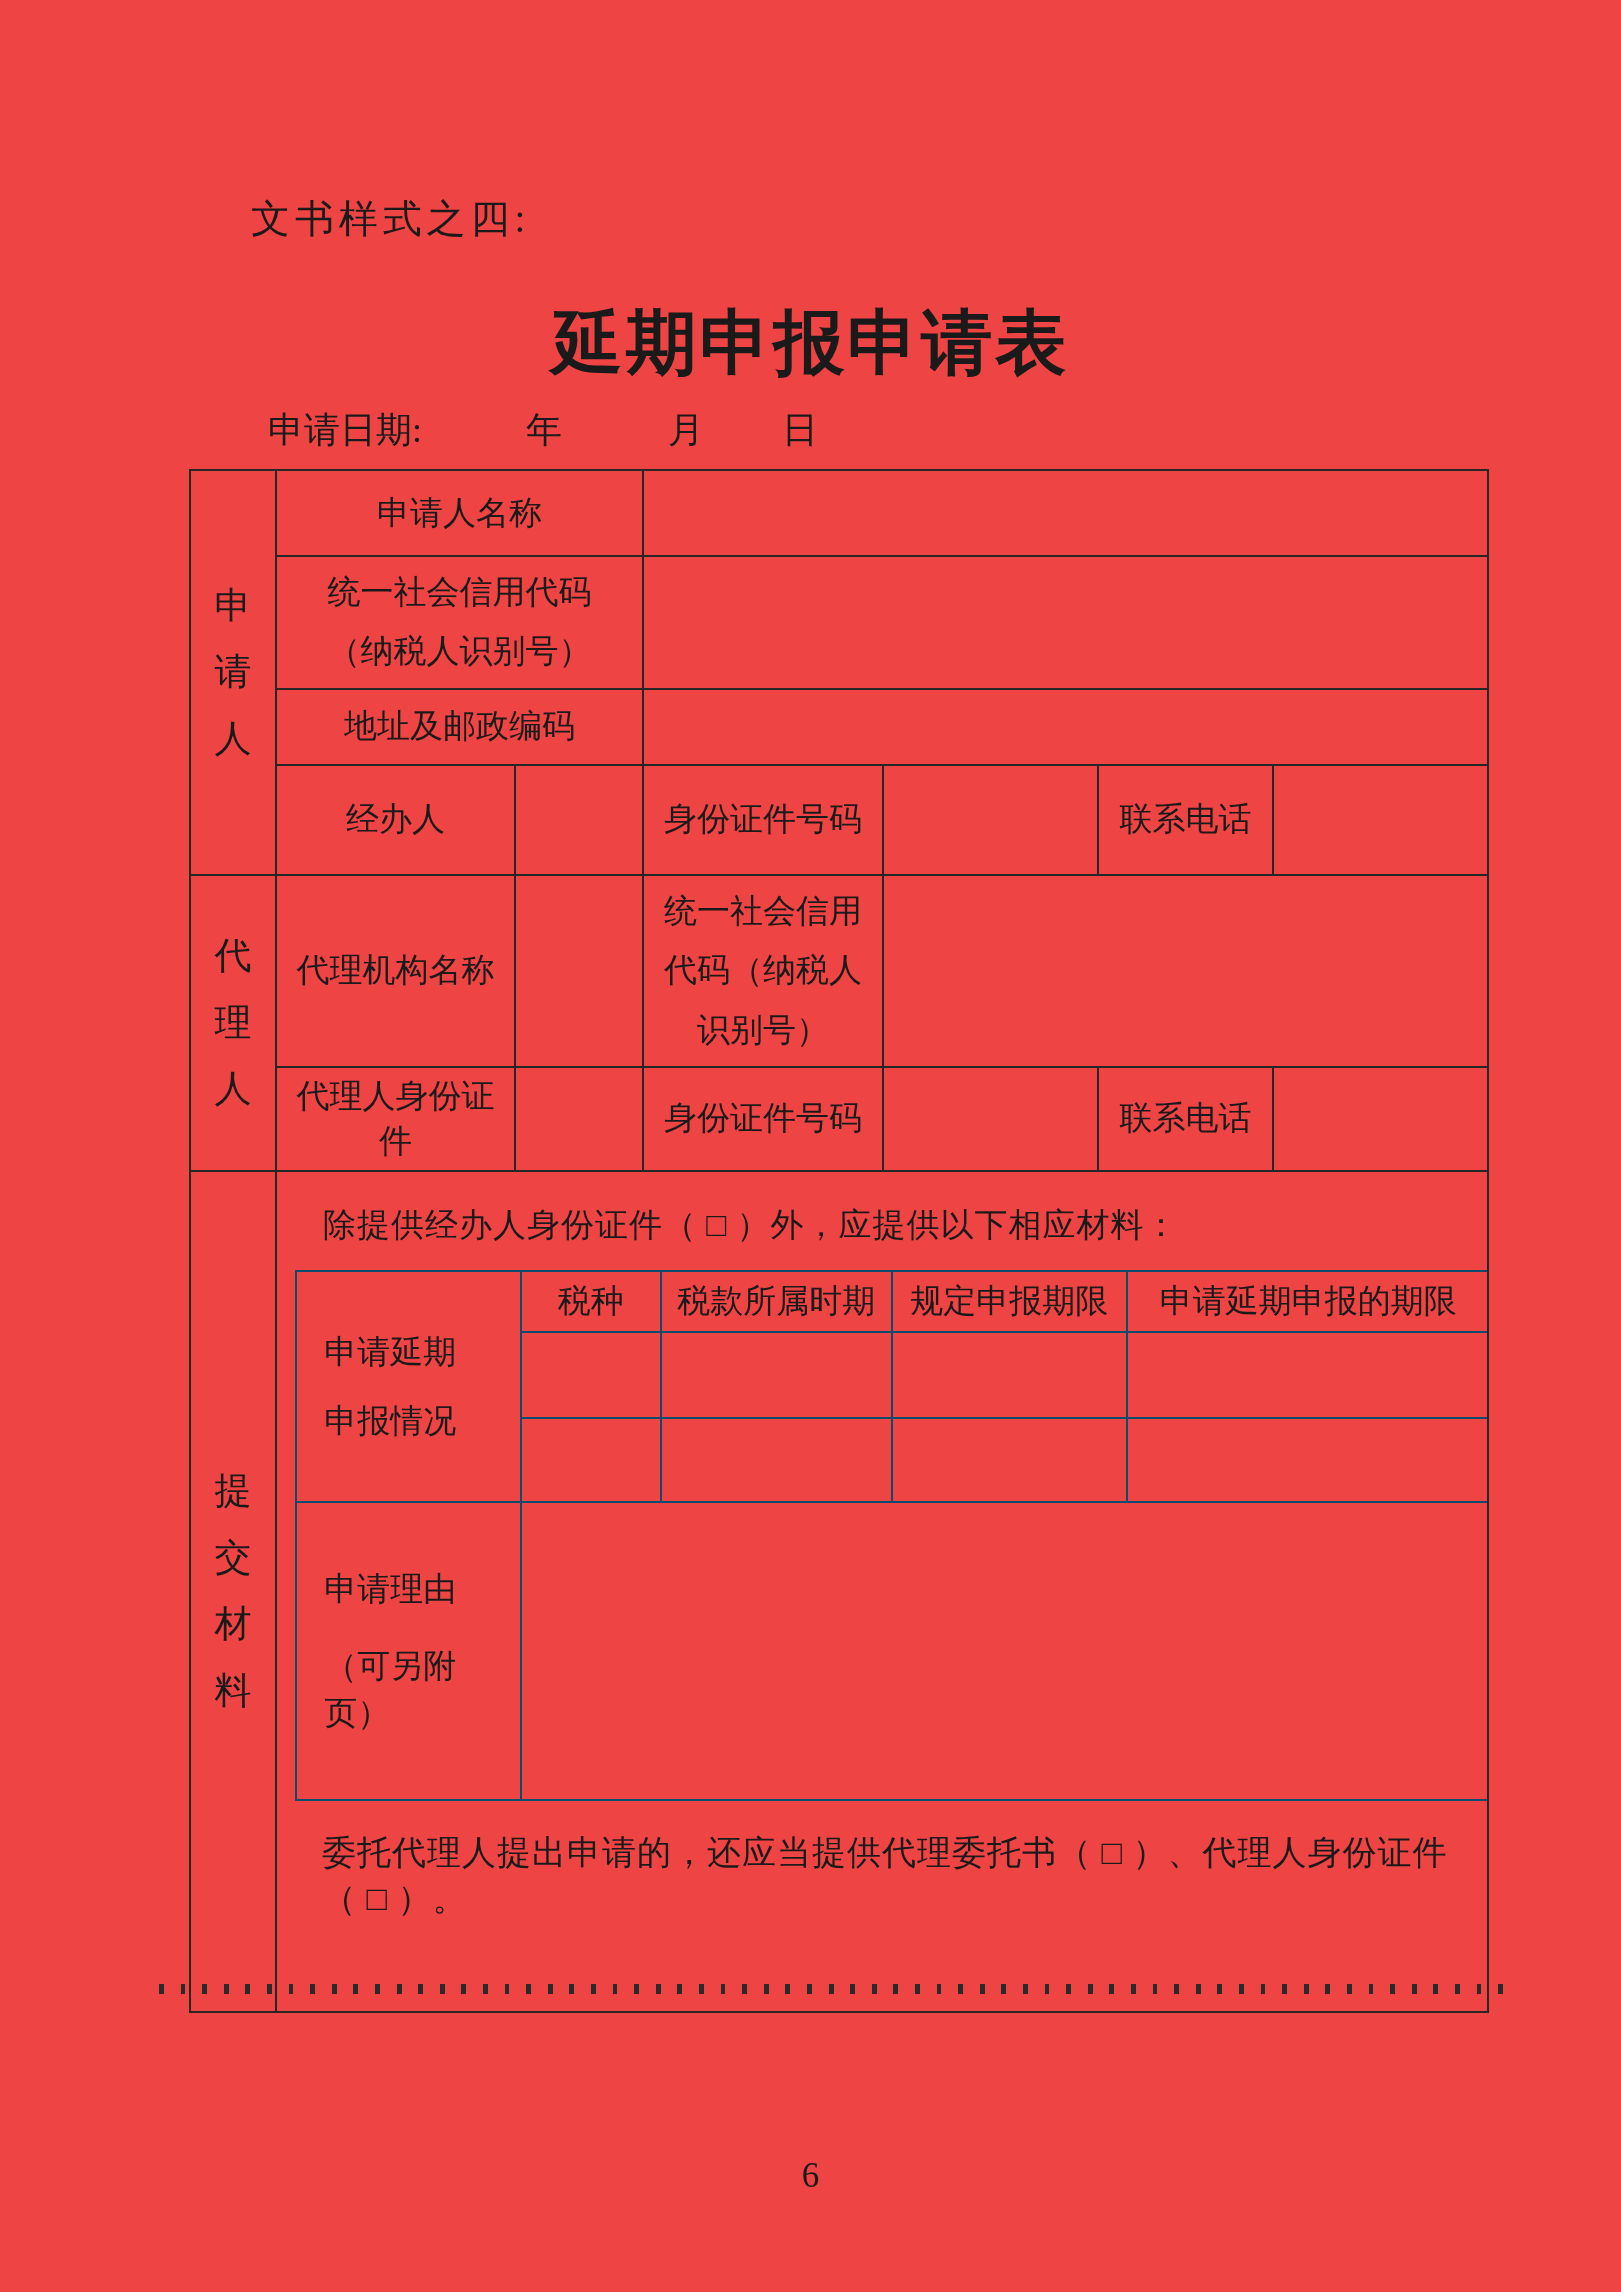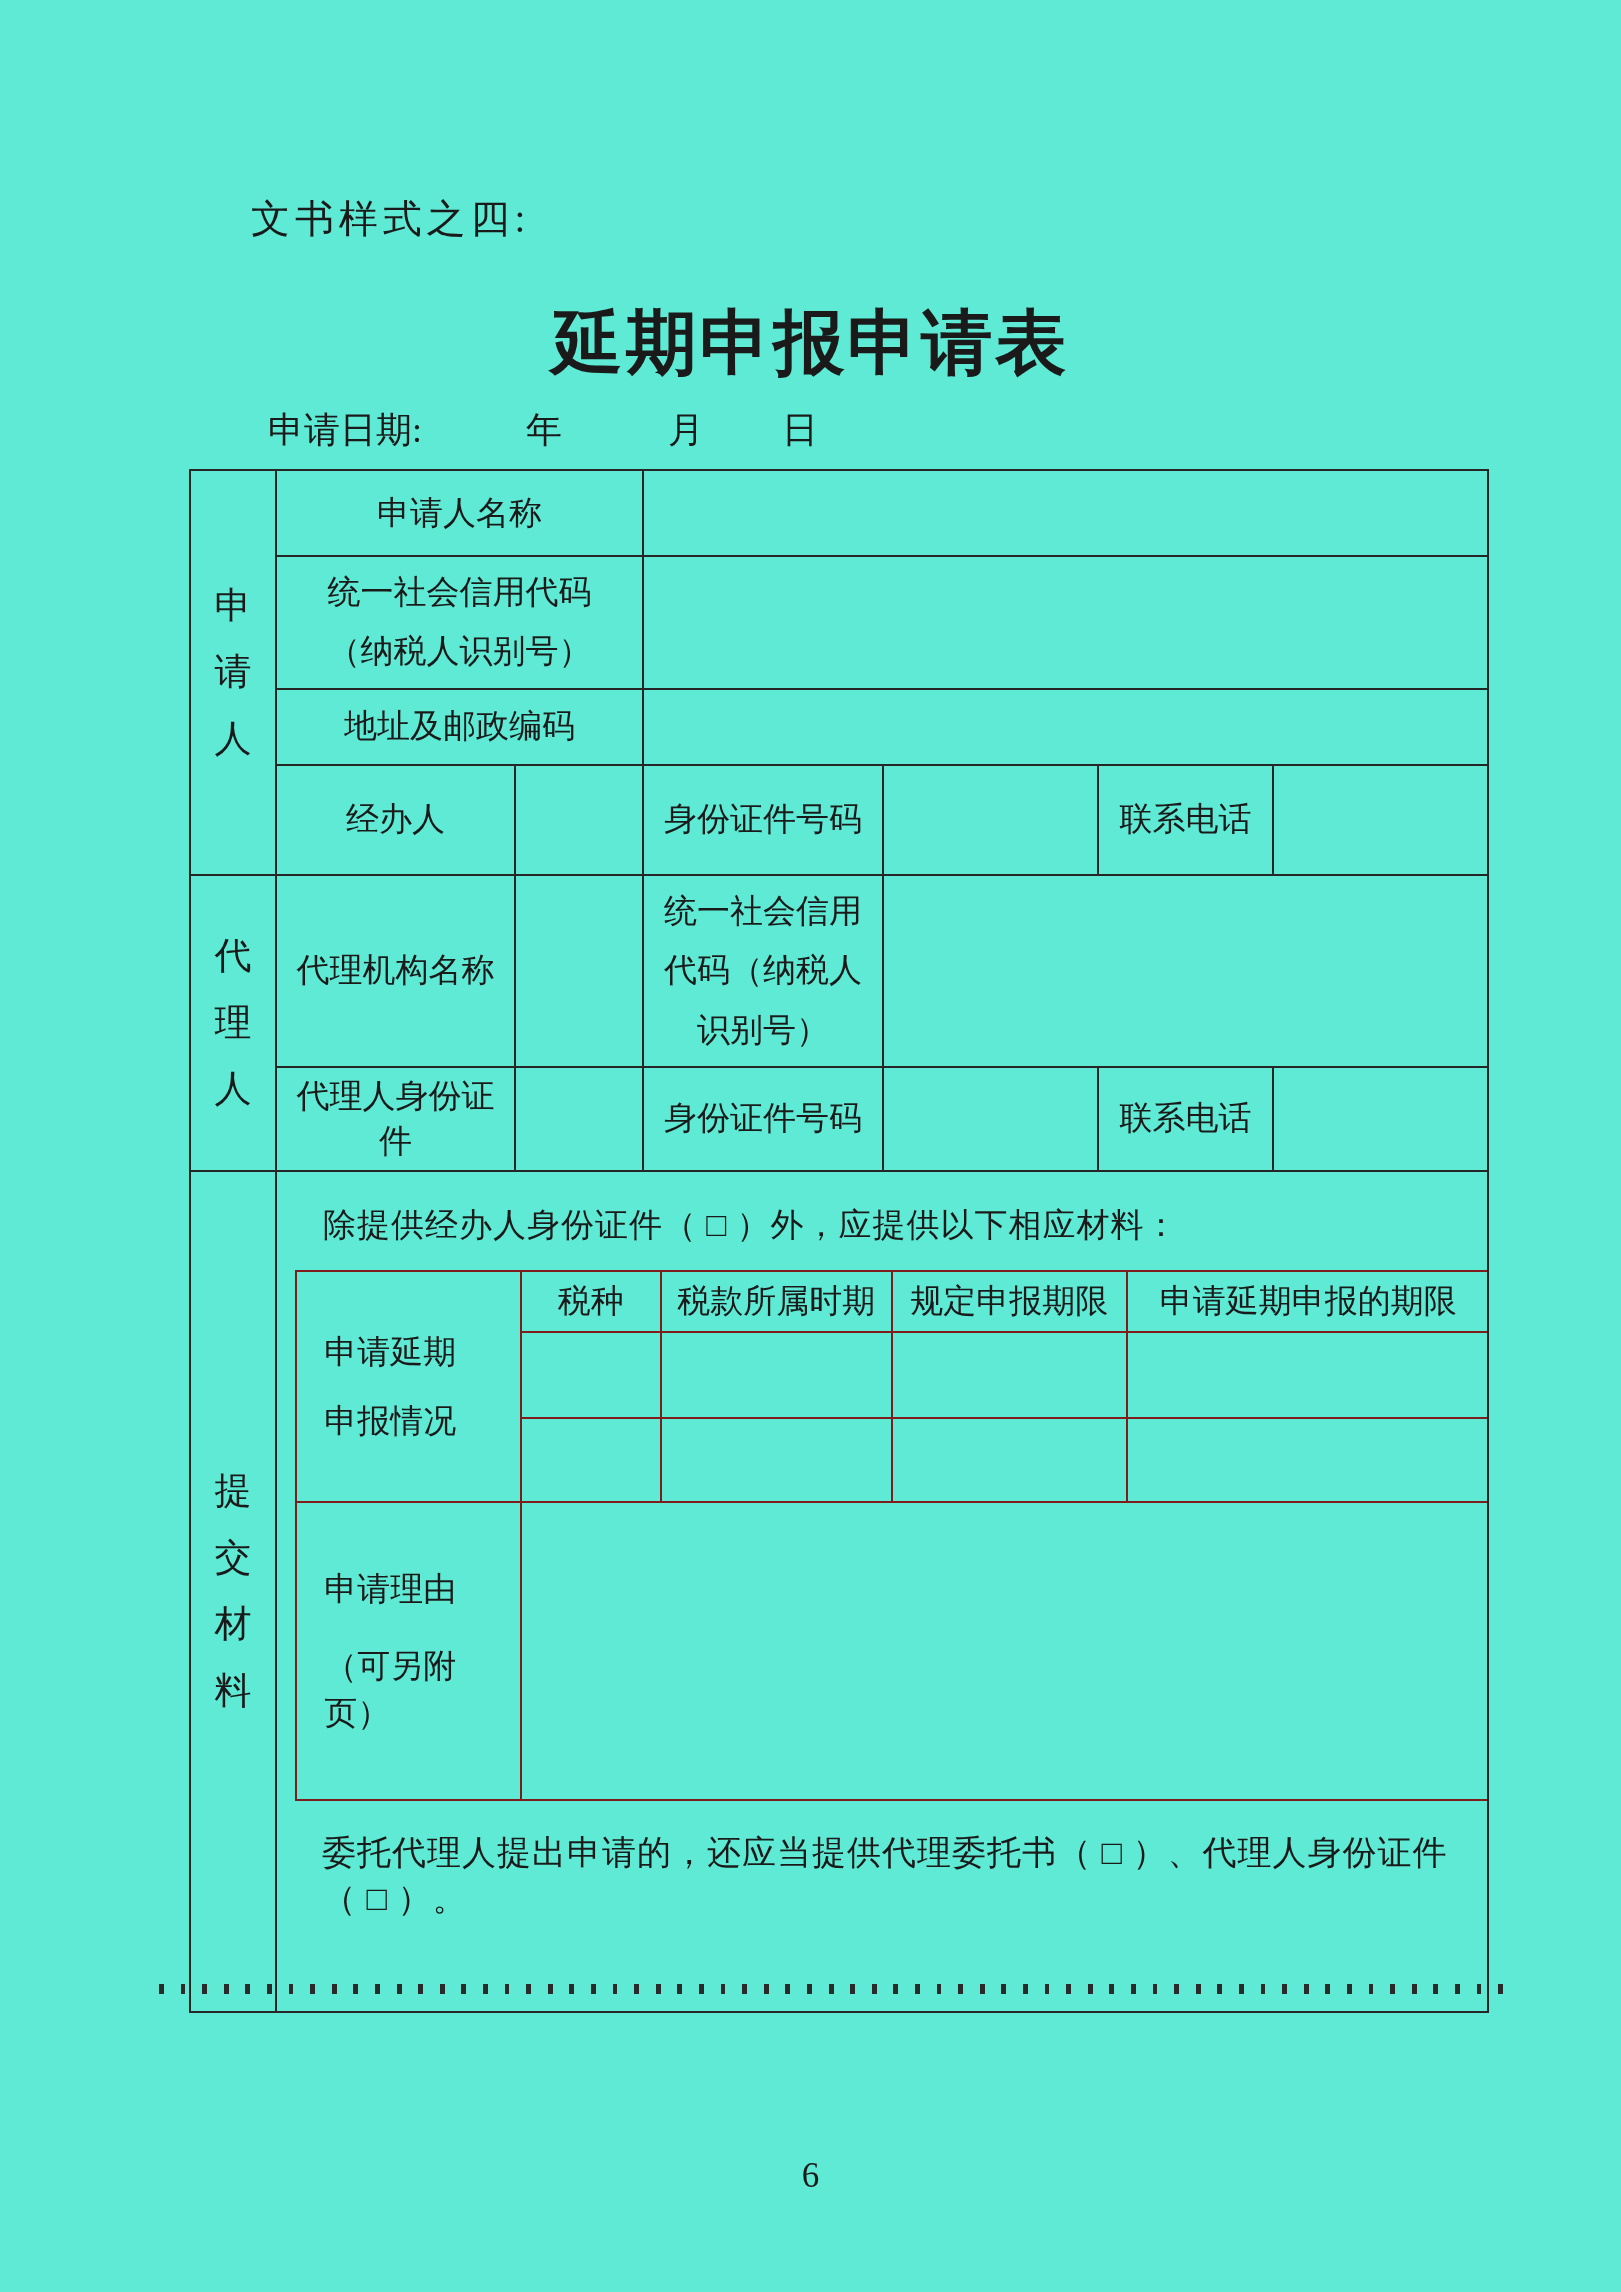--- a/index.html
+++ b/index.html
@@ -1,19 +1,19 @@
 <!DOCTYPE html>
 <html><head>
 <meta charset="utf-8">
 <style>
   html,body{margin:0;padding:0;background:#e8e8e8;}
   .page{
     position:relative;
     width:1621px;height:2293px;
-    background:#5eead4;
+    background:#ef4444;
     font-family:"Liberation Serif","DejaVu Serif",serif;
     color:#1a1a1a;
     overflow:hidden;
   }
   .doc-label{
     position:absolute;left:251px;top:192px;
     font-size:39px;letter-spacing:4.9px;white-space:nowrap;
   }
   .title{
     position:absolute;left:0;top:296px;width:100%;
@@ -63,21 +63,21 @@
     margin:25.5px 0 0 40px;
     font-size:33px;letter-spacing:1px;
   }
   .inner{
     margin:21.6px 0 0 11.8px;
     width:1195px;
     border:2.9px solid #262626;
     font-size:33px;
   }
   .inner td{
-    border:2px solid #7f1d1d;
+    border:2px solid #0c4a6e;
     text-align:center;vertical-align:middle;
     padding:0;overflow:hidden;
   }
   tr.ih{height:61px;}
   tr.ir1{height:86px;}
   tr.ir2{height:84px;}
   tr.ir3{height:298px;}
   .delay-label{
     text-align:left !important;padding-left:27.4px !important;
   }

